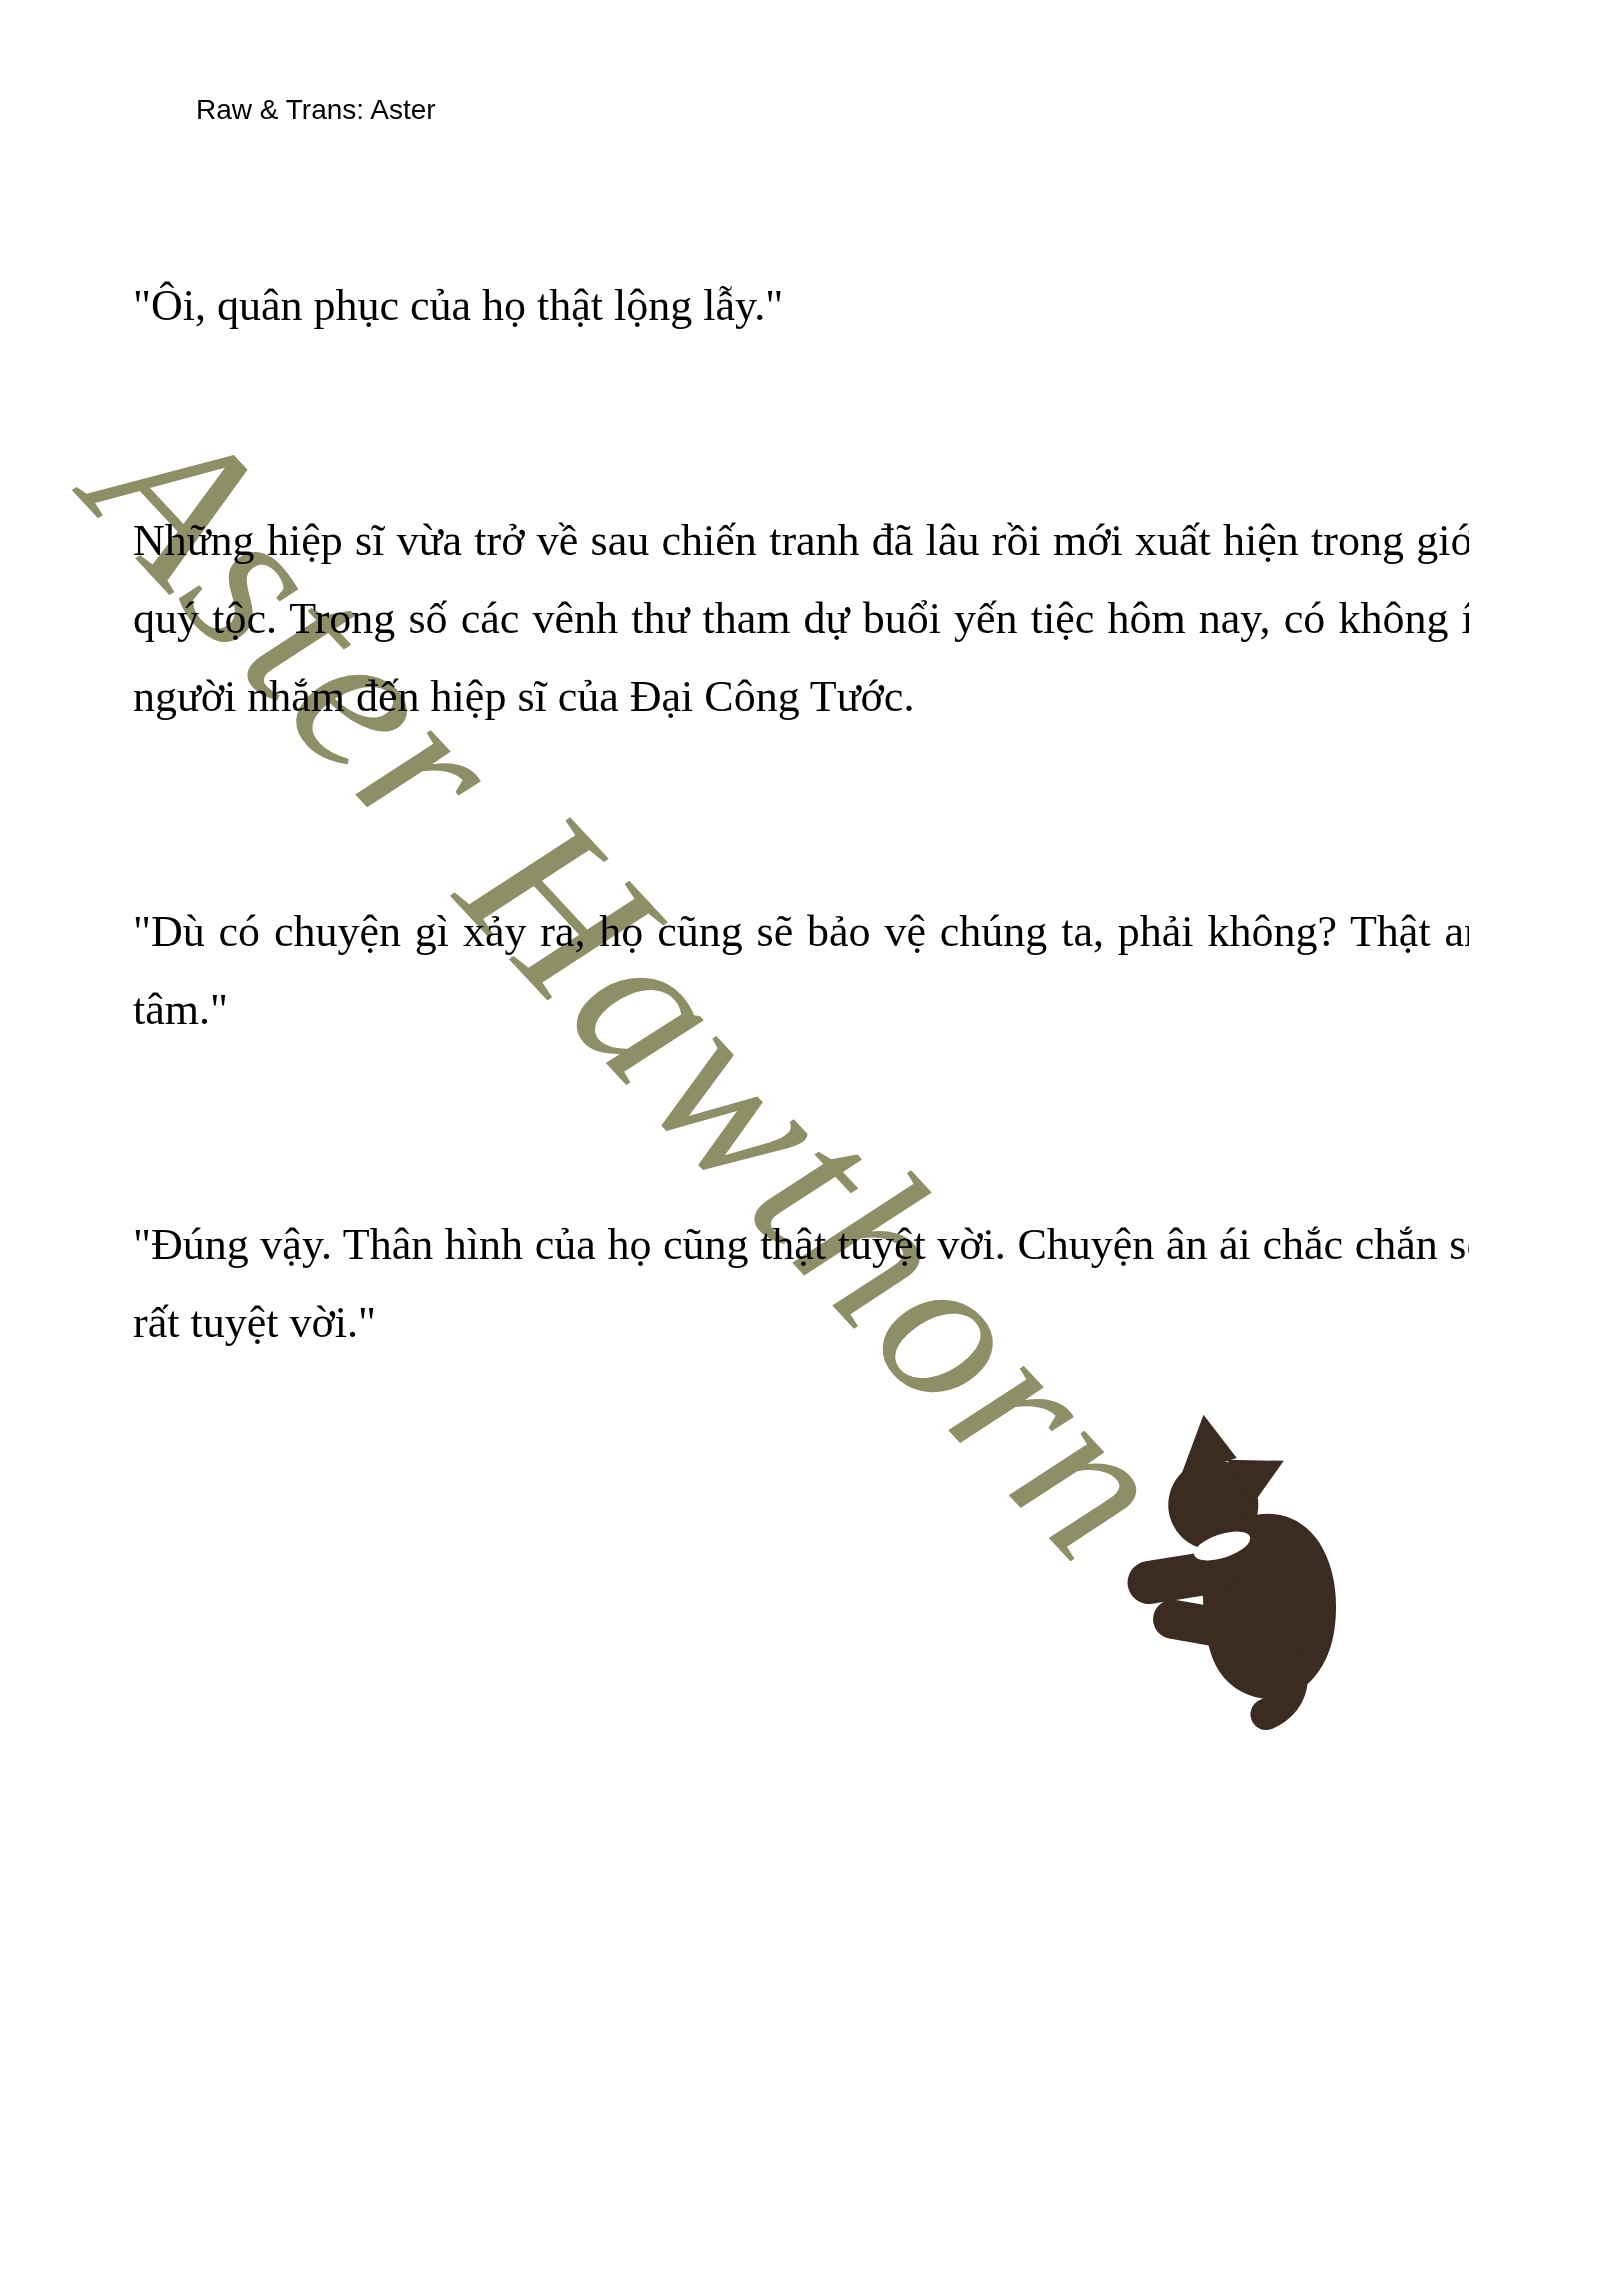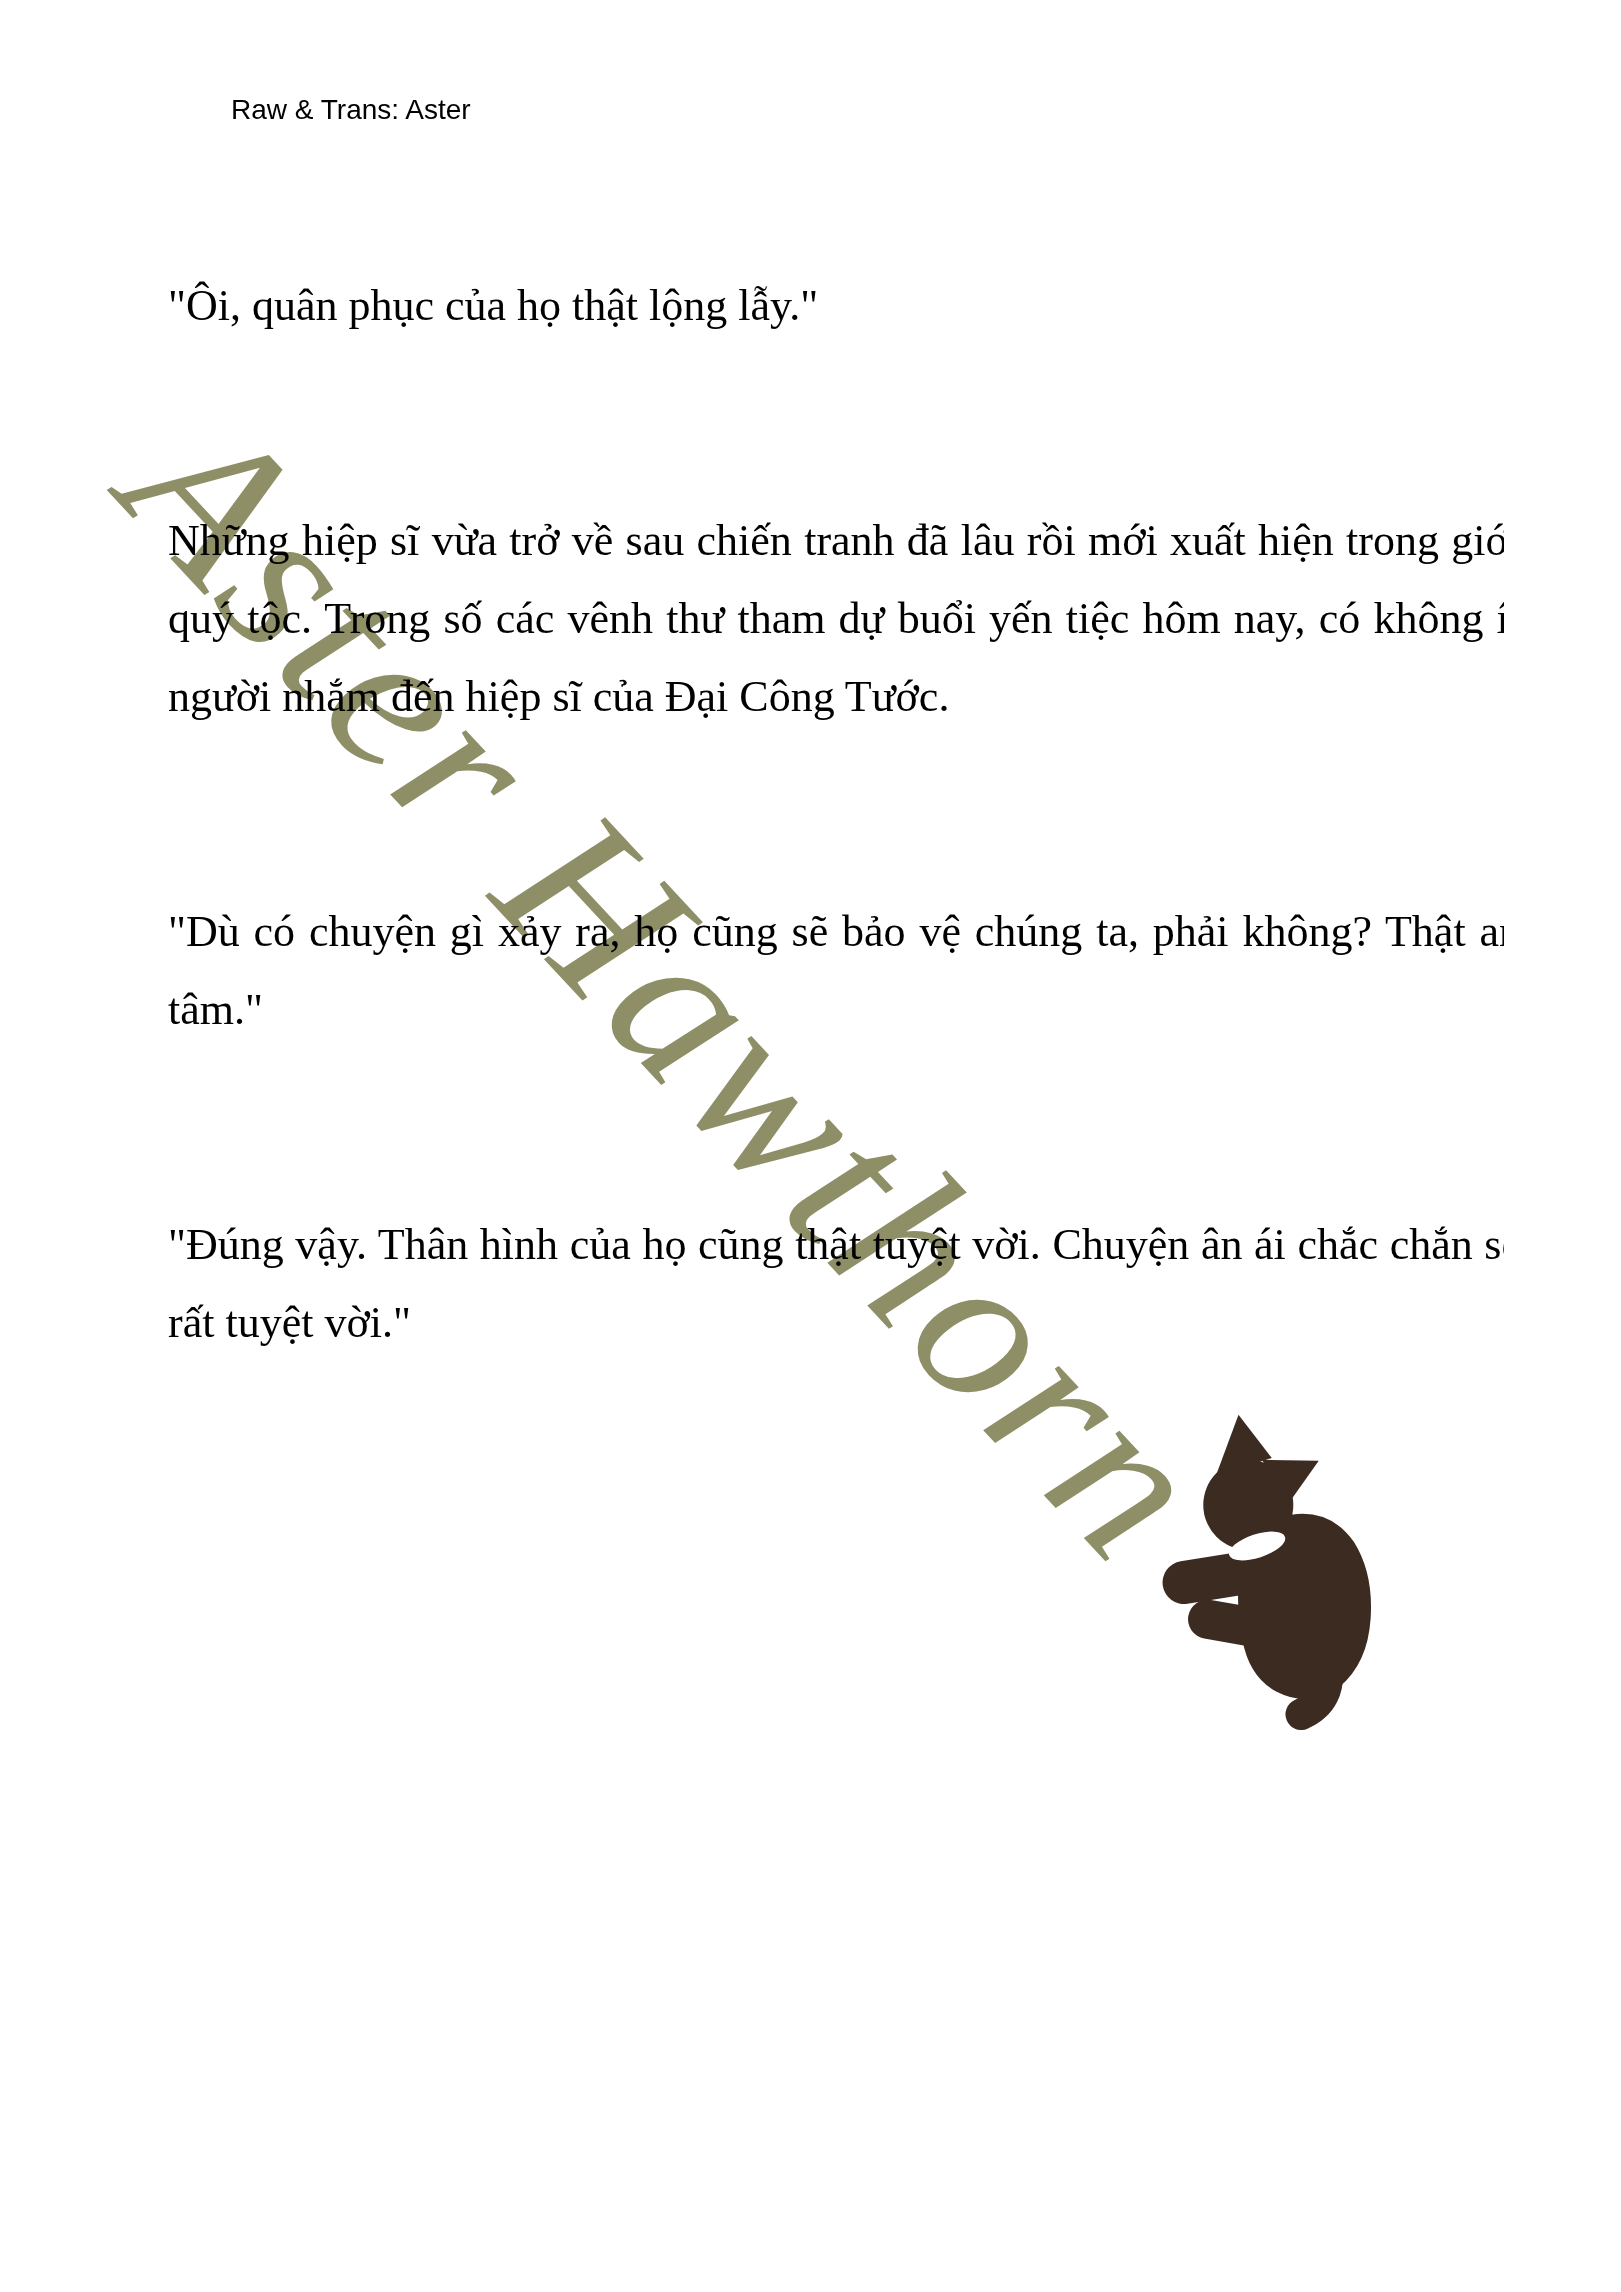--- a/index.html
+++ b/index.html
@@ -7,21 +7,20 @@
     padding: 0;
     background: #ffffff;
   }
   .page {
     position: relative;
     width: 1469px;
     height: 2293px;
     background: var(--bg, #ffffff);
     overflow: hidden;
     font-family: "Liberation Serif", serif;
-    margin-left: 35px;
   }
   .header {
     position: absolute;
     left: 196px;
     top: 94px;
     font-family: "Liberation Sans", sans-serif;
     font-size: 28px;
     color: var(--text, #000000);
     z-index: 3;
     white-space: nowrap;

